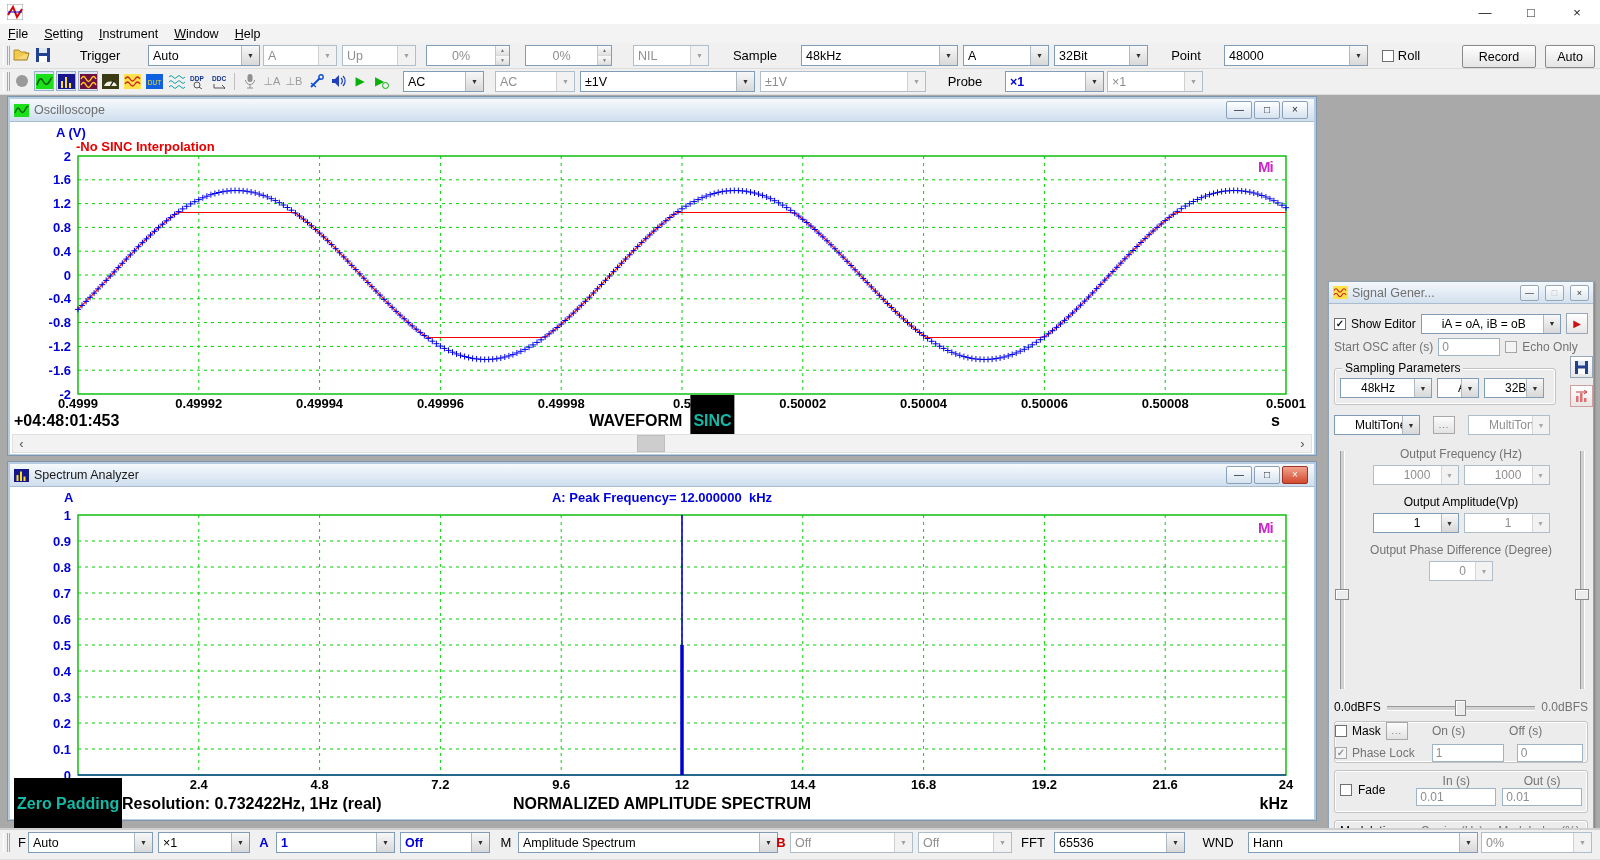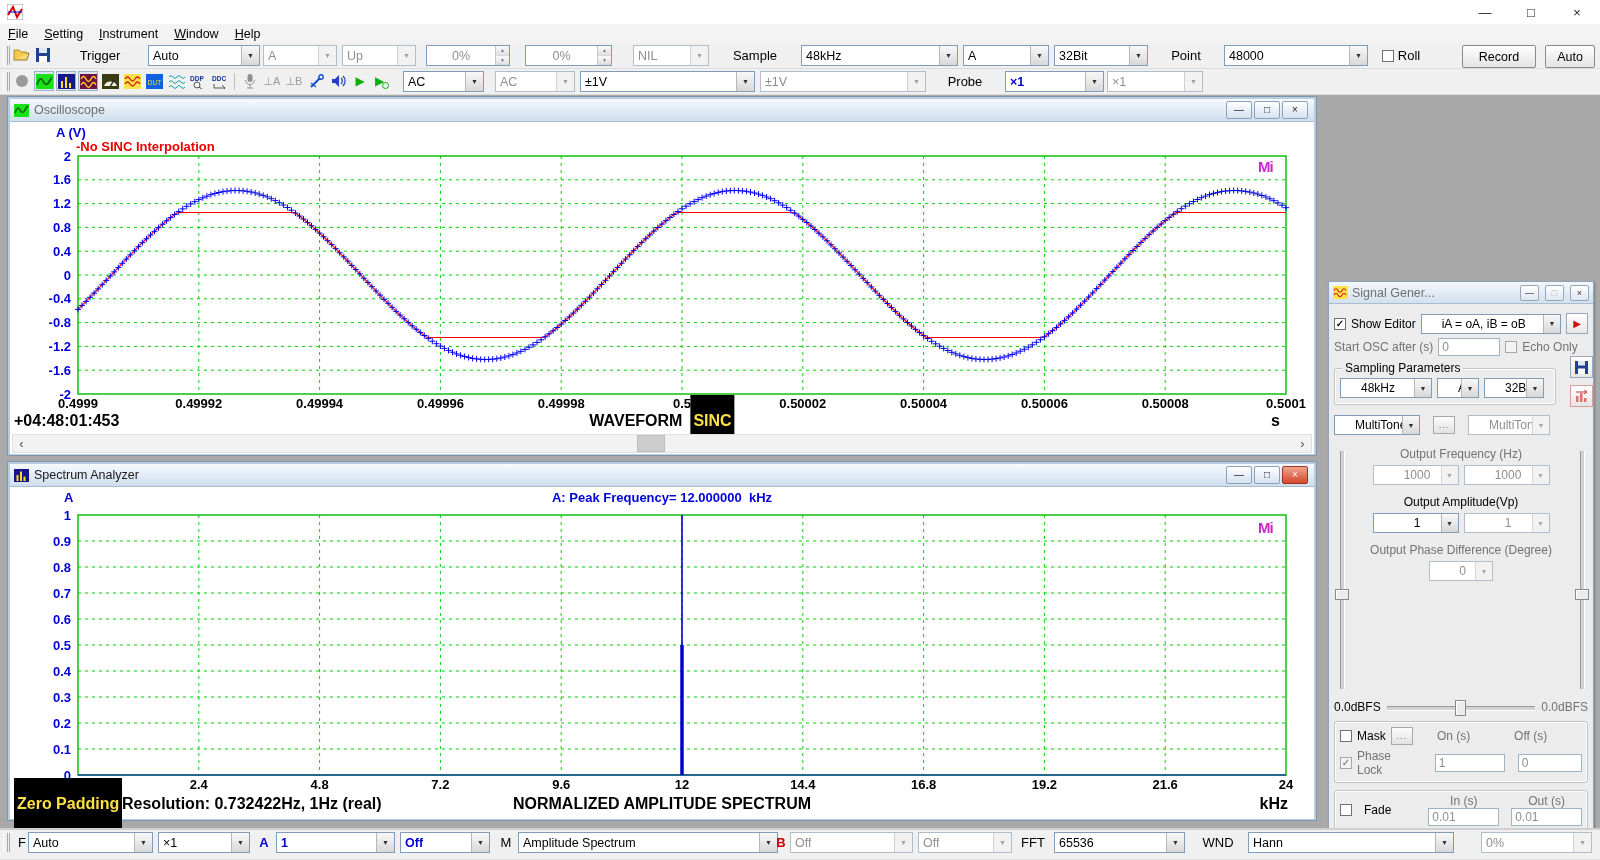--- a/index.html
+++ b/index.html
@@ -58,21 +58,21 @@
   .wbtns{margin-left:auto;display:flex;gap:2px;padding-right:2px}
   .wbtn{width:24px;height:16px;border:1px solid #8aa0b8;border-radius:2px;background:linear-gradient(#ffffff,#d5e2ef);display:flex;align-items:center;justify-content:center;font-size:10px;color:#223;line-height:0}
   .wbtn.red{background:linear-gradient(#f0a28c,#d3492e);border-color:#9c3323;color:#fff}
   .wclient{position:relative;width:100%;height:311px;background:#fff}
 
   .chstats{position:absolute;top:3px;left:50%;transform:translateX(-50%);color:#0000dd;font-weight:bold;font-size:13px;white-space:pre}
   .chlab{position:absolute;top:3px;color:#0000dd;font-weight:bold;font-size:13px}
   .redlab{position:absolute;left:66px;top:17px;color:#e80000;font-weight:bold;font-size:13px}
   .milogo{position:absolute;color:#c828c8;font-weight:bold;font-size:15px;letter-spacing:-1px}
   .braw{position:absolute;height:18px;display:flex;align-items:center;font-weight:bold;font-size:16px}
-  .inv{background:#000;color:#fde047;padding:17px 3px;font-weight:bold}
+  .inv{background:#000;color:#14b8a6;padding:17px 3px;font-weight:bold}
 
   .sb{position:absolute;left:2px;right:2px;bottom:1px;height:17px;background:#f2f2f2;border:1px solid #e0e0e0;display:flex;align-items:center}
   .sba{width:17px;height:100%;display:flex;align-items:center;justify-content:center;color:#505050;font-size:13px}
   .sbtrack{position:relative;flex:1;height:100%}
   .sbthumb{position:absolute;left:48%;top:0;width:28px;height:100%;background:#cdcdcd;border:1px solid #bdbdbd;box-sizing:border-box}
 
   
   #sgwin{position:absolute;left:1328px;top:186px;width:264px;background:#ececec;border:1px solid #90a4b8;box-shadow:1px 1px 2px rgba(0,0,0,.25)}
   .sgtitle{height:21px;background:linear-gradient(#f4f8fc,#d3e0ee);border-bottom:1px solid #aabdd0;display:flex;align-items:center;gap:4px;padding:0 4px}
   .sgtt{font-size:12.5px;color:#707070}
@@ -603,39 +603,39 @@
         </div>
         <div class="dbfsrow">
           <span>0.0dBFS</span>
           <span class="hsl">
               <span class="htrack"></span>
               <span class="hhandle"></span>
             </span>
           <span class="g">0.0dBFS</span>
         </div>
       </div>
-      <div class="grp" style="margin-top:6px;padding:5px">
+      <div class="grp" style="margin-top:6px;">
         <div class="row" style="margin-top:0">
           <span class="chk"></span>
           <span>Mask</span>
           <span class="mini">...</span>
           <span class="g" style="width:72px;text-align:center">On (s)</span>
           <span class="g" style="width:72px;text-align:center">Off (s)</span>
         </div>
         <div class="row">
           <span class="chk dim">
               <span>✓</span>
             </span>
           <span class="g">Phase Lock</span>
           <span class="fld dim" style="width:72px;margin-left:12px">1</span>
           <span class="fld dim" style="width:66px;margin-left:8px">0</span>
         </div>
       </div>
       <div class="grp" style="margin-top:7px;padding:3px 5px 6px 5px">
-        <div style="display:flex;align-items:center;gap:12px">
+        <div style="display:flex;align-items:center;gap:6px">
           <span class="chk"></span>
           <span>Fade</span>
           <span style="margin-left:25px;width:82px">
             <div class="g" style="text-align:center">In (s)</div>
             <span class="fld dim">0.01</span>
           </span>
           <span style="width:82px">
             <div class="g" style="text-align:center">Out (s)</div>
             <span class="fld dim">0.01</span>
           </span>
@@ -688,21 +688,21 @@
   <div class="cb dis" style="left:918px;width:94px">
       <span class="cbt">Off</span>
       <span class="ar">▼</span>
     </div>
   <span class="tl" style="left:1014px;width:38px">FFT</span>
   <div class="cb" style="left:1054px;width:131px">
       <span class="cbt">65536</span>
       <span class="ar">▼</span>
     </div>
   <span class="tl" style="left:1192px;width:52px">WND</span>
-  <div class="cb" style="left:1248px;width:206px">
+  <div class="cb" style="left:1248px;width:230px">
       <span class="cbt">Hann</span>
       <span class="ar">▼</span>
     </div>
   <div class="cb dis" style="left:1481px;width:111px">
       <span class="cbt">0%</span>
       <span class="ar">▼</span>
     </div>
 </div>
 
 </body></html>

